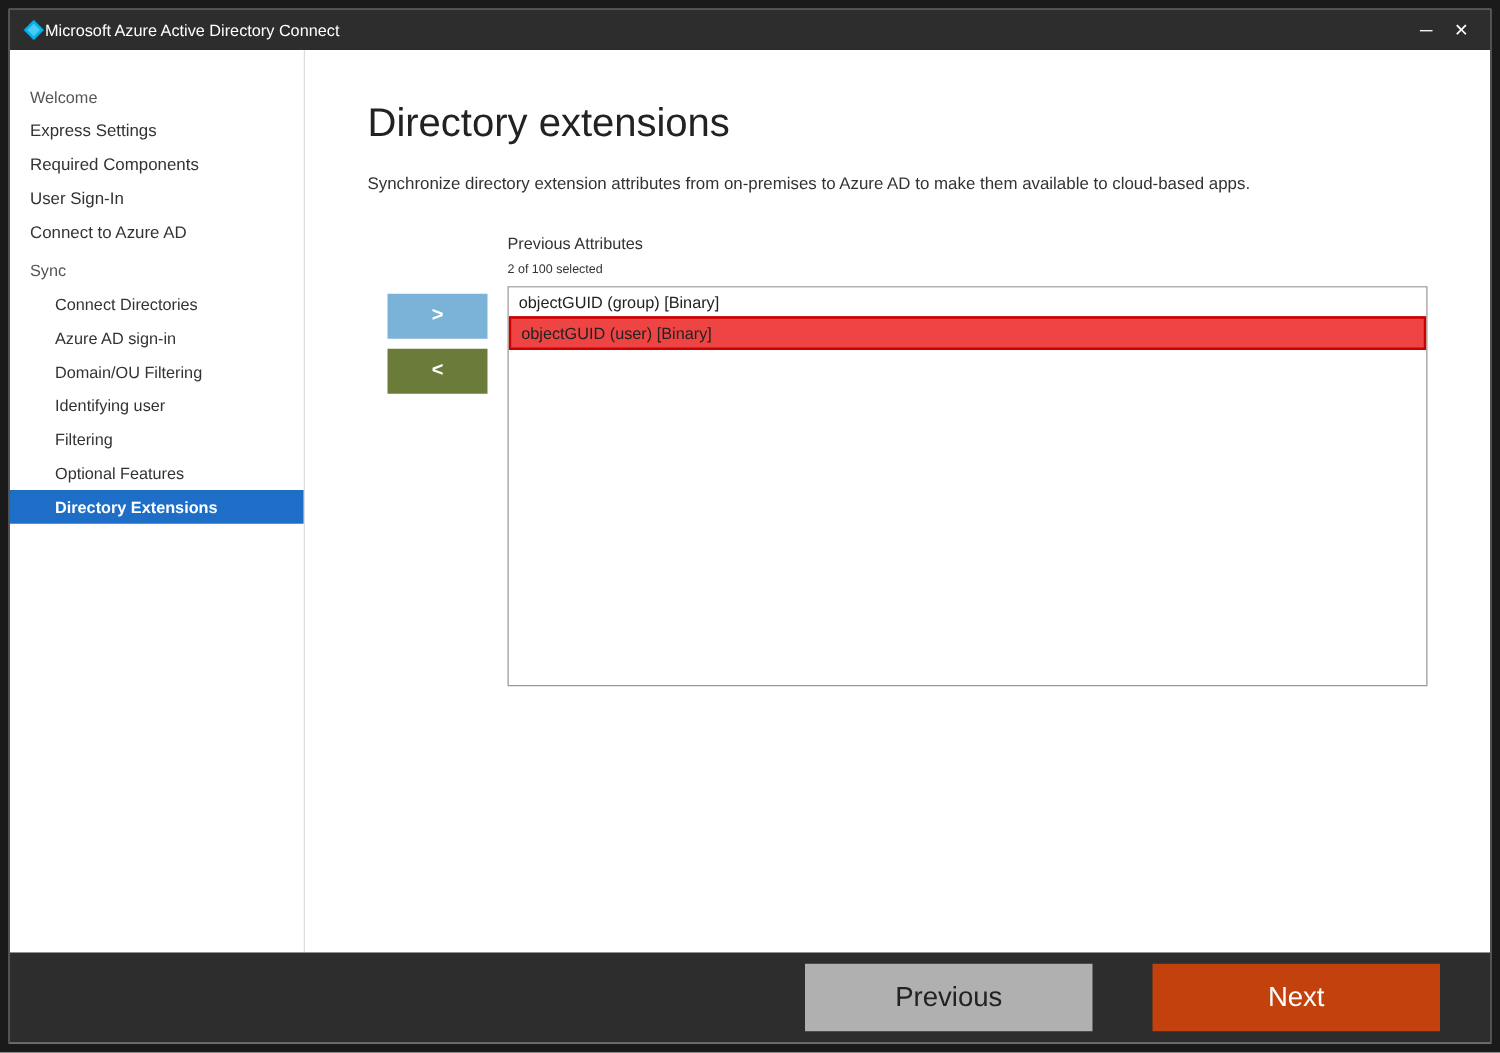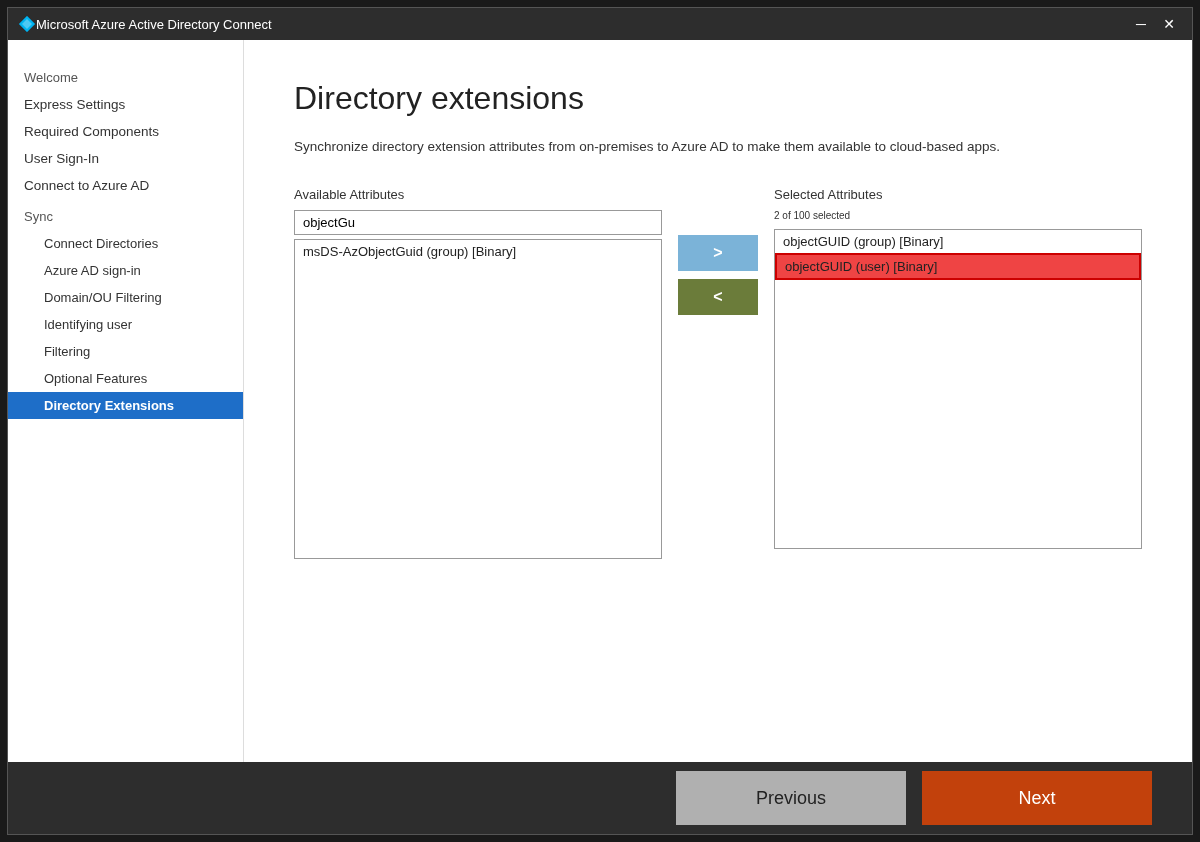--- a/index.html
+++ b/index.html
@@ -188,23 +188,24 @@
       align-items: center;
       justify-content: flex-end;
       padding: 0 40px;
       gap: 16px;
       flex-shrink: 0;
     }
     .footer-btn {
       width: 230px;
       height: 54px;
       border: none;
-      font-size: 18px;
+      font-size: 22px;
       cursor: pointer;
       font-family: 'Segoe UI', sans-serif;
+      margin-left: 32px;
     }
     .footer-btn.prev {
       background: #b0b0b0;
       color: #222;
     }
     .footer-btn.next {
       background: #c2410c;
       color: #fff;
     }
 
@@ -248,35 +249,28 @@
       <div class="sidebar-item sub">Optional Features</div>
       <div class="sidebar-item sub active">Directory Extensions</div>
     </div>
 
     <div class="content-area">
       <h1 class="page-title">Directory extensions</h1>
       <p class="page-description">Synchronize directory extension attributes from on-premises to Azure AD to make them available to cloud-based apps.</p>
 
       <div class="attributes-container">
 
-        <div class="attr-panel available">
-          <div class="attr-label">Available Attributes</div>
-          <input class="search-box" type="text" value="objectGu" style="">
-          <div class="attr-listbox">
-            <div class="attr-listbox-item">msDS-AzObjectGuid (group) [Binary]</div>
-          </div>
-        </div>
 
         <div class="transfer-buttons">
           <button class="transfer-btn forward">&gt;</button>
           <button class="transfer-btn back">&lt;</button>
         </div>
 
         <div class="attr-panel selected">
-          <div class="attr-label">Selected Attributes</div>
+          <div class="attr-label">Previous Attributes</div>
           <div class="attr-count">2 of 100 selected</div>
           <div class="attr-listbox">
             <div class="attr-listbox-item selected-item">objectGUID (group) [Binary]</div>
             <div class="attr-listbox-item outlined" style="border: 2px solid #cc0000;">objectGUID (user) [Binary]</div>
           </div>
         </div>
       </div>
     </div>
   </div>
 

